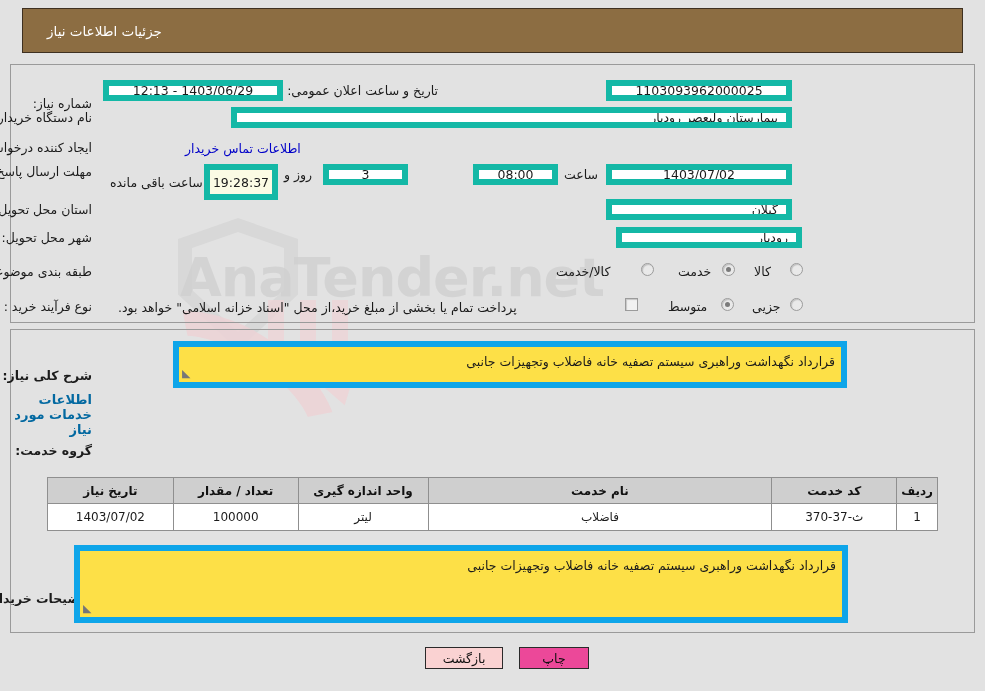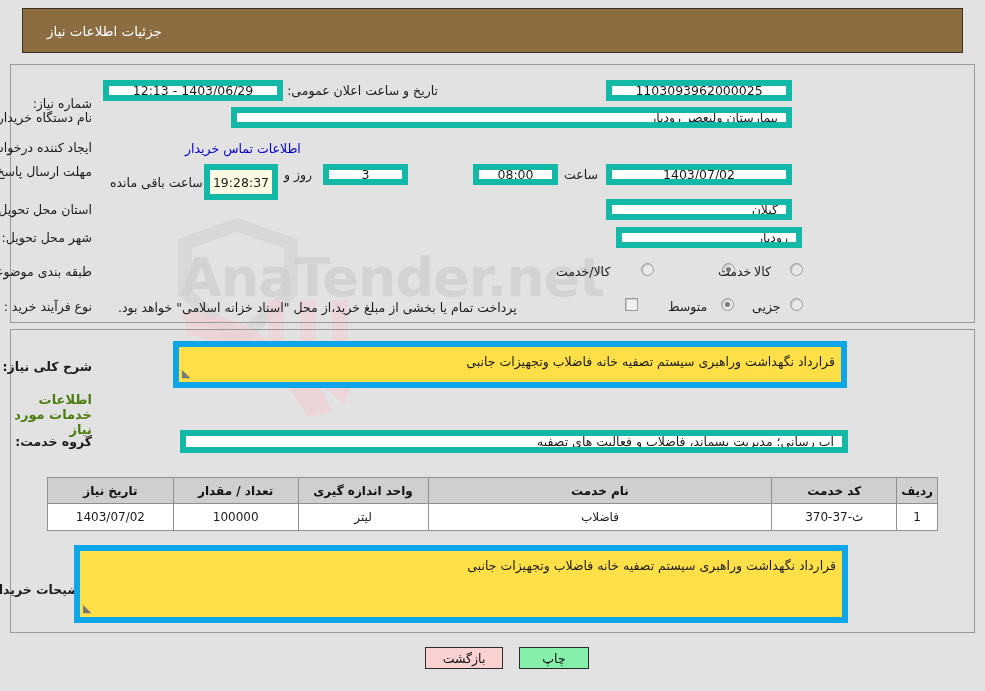--- a/index.html
+++ b/index.html
@@ -115,21 +115,21 @@
   .lbl {
     position: absolute;
     font-size: 12.5px;
     color: #1b1b1b;
     white-space: nowrap;
     text-align: right;
     line-height: 15px;
     z-index: 5;
   }
   .lbl.blue { color: #0000c8; }
-  .lbl.bold { font-weight: bold; }
+  .lbl.bold { font-weight: bold; margin-top: 9px; }
 
   .fld {
     position: absolute;
     background: #ffffff;
     border: 6px solid #14b8a6;
     font-size: 12.5px;
     color: #1b1b1b;
     display: flex;
     align-items: center;
     z-index: 5;
@@ -188,21 +188,21 @@
     font-size: 11px;
     line-height: 11px;
     transform: scaleX(-1);
   }
 
   
   .section-head {
     position: absolute;
     font-size: 13px;
     font-weight: bold;
-    color: #4d7c0f;
+    color: #0369a1;
     z-index: 5;
   }
 
   
   #items-table {
     position: absolute;
     left: 47px; top: 477px;
     width: 891px;
     border-collapse: collapse;
     font-size: 12px;
@@ -236,21 +236,21 @@
     border: 1px solid #2a2a2a;
     font-size: 12.5px;
     color: #111;
     display: flex;
     align-items: center;
     justify-content: center;
     cursor: pointer;
     z-index: 5;
     font-family: "DejaVu Sans", "Liberation Sans", sans-serif;
   }
-  #btn-print  { left: 519px; top: 647px; width: 70px; background: #86efac; }
+  #btn-print  { left: 519px; top: 647px; width: 70px; background: #ec4899; }
   #btn-back   { left: 425px; top: 647px; width: 78px; background: #fad2d2; }
 </style>
 </head>
 <body>
 
 <div id="page">
 
   <div class="watermark">
     <div class="wm-shield"></div>
     <div class="wm-arc"></div>
@@ -293,21 +293,21 @@
 
   <div class="lbl" style="right:893px; top:230px; width:110px;">شهر محل تحویل:</div>
   <div class="fld right" style="left:606px; top:227px; width:186px; height:21px;margin-left:10px;">رودبار</div>
 
   <div class="lbl" style="right:893px; top:264px; width:110px;">طبقه بندی موضوعی:</div>
 
   <div class="radio" style="left:790px; top:263px;"></div>
   <div class="lbl" style="left:754px; top:264px;">کالا</div>
 
   <div class="radio on" style="left:722px; top:263px;"></div>
-  <div class="lbl" style="left:678px; top:264px;margin-left:40px;">خدمت</div>
+  <div class="lbl" style="left:678px; top:264px;">خدمت</div>
 
   <div class="radio" style="left:641px; top:263px;"></div>
   <div class="lbl" style="left:556px; top:264px;">کالا/خدمت</div>
 
   <div class="lbl" style="right:893px; top:299px; width:110px;">نوع فرآیند خرید :</div>
 
   <div class="radio" style="left:790px; top:298px;"></div>
   <div class="lbl" style="left:752px; top:299px;">جزیی</div>
 
   <div class="radio on" style="left:721px; top:298px;"></div>
@@ -320,21 +320,20 @@
 
   <div class="lbl bold" style="right:893px; top:359px;">شرح کلی نیاز:</div>
   <div class="ta" style="left:173px; top:341px; width:674px; height:47px;">
     <div style="text-align:right;">قرارداد نگهداشت وراهبری سیستم تصفیه خانه فاضلاب وتجهیزات جانبی</div>
     <span class="grip">◢</span>
   </div>
 
   <div class="section-head" style="right:893px; top:392px;">اطلاعات خدمات مورد نیاز</div>
 
   <div class="lbl bold" style="right:893px; top:434px;">گروه خدمت:</div>
-  <div class="fld right" style="left:180px; top:430px; width:668px; height:23px;">آب رسانی؛ مدیریت پسماند، فاضلاب و فعالیت های تصفیه</div>
 
   <table id="items-table">
     <thead>
       <tr>
         <th style="width:40px;">ردیف</th>
         <th style="width:125px;">کد خدمت</th>
         <th style="width:345px;">نام خدمت</th>
         <th style="width:130px;">واحد اندازه گیری</th>
         <th style="width:125px;">تعداد / مقدار</th>
         <th style="width:126px;">تاریخ نیاز</th>

